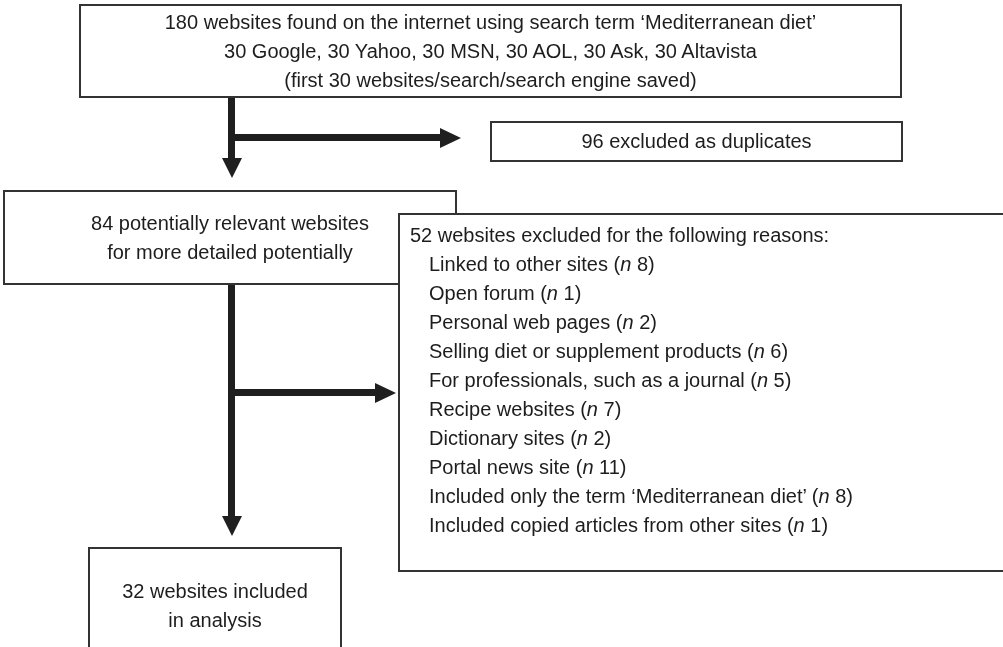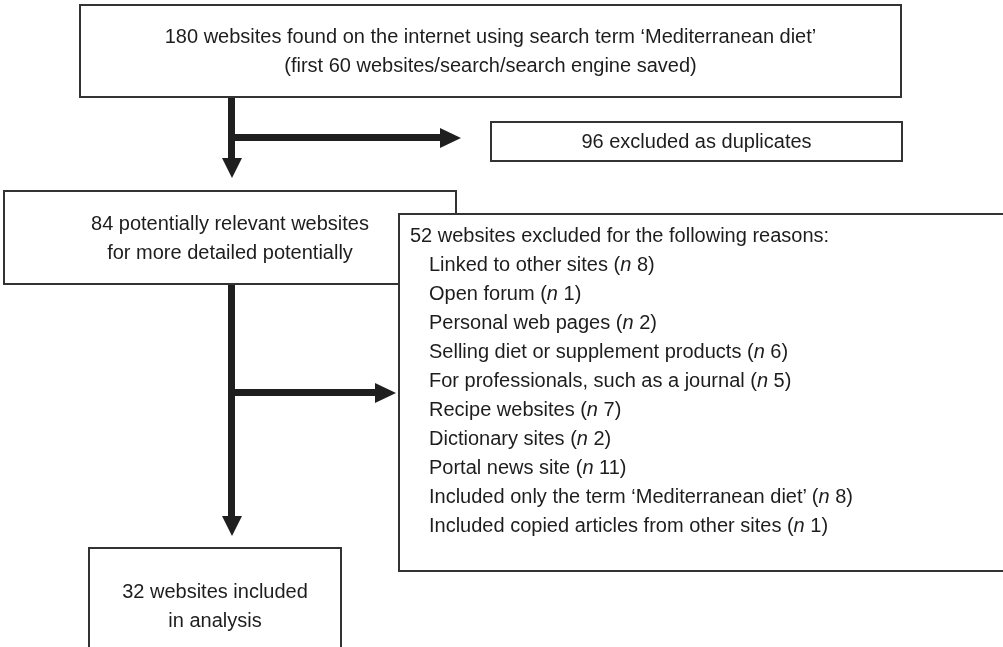--- a/index.html
+++ b/index.html
@@ -74,21 +74,22 @@
   #arrow-h2-shaft { left: 232px; top: 389px; width: 143px; height: 7px; }
   #arrow-h2-head  { left: 375px; top: 383px; }
 </style>
 </head>
 <body>
 
 <div id="stage">
 
   <div class="box center-box" id="top-box">
       <div class="box-line">180 websites found on the internet using search term ‘Mediterranean diet’</div>
-      <div class="box-line">(first 60 websites/search/search engine saved)</div>
+      <div class="box-line">30 Google, 30 Yahoo, 30 MSN, 30 AOL, 30 Ask, 30 Altavista</div>
+      <div class="box-line">(first 30 websites/search/search engine saved)</div>
     </div>
 
   <div class="shaft" id="arrow-v1-shaft"></div>
   <div class="head head-down" id="arrow-v1-head"></div>
 
   <div class="shaft" id="arrow-h1-shaft"></div>
   <div class="head head-right" id="arrow-h1-head"></div>
 
   <div class="box center-box" id="dup-box">
     <div class="box-line">96 excluded as duplicates</div>

